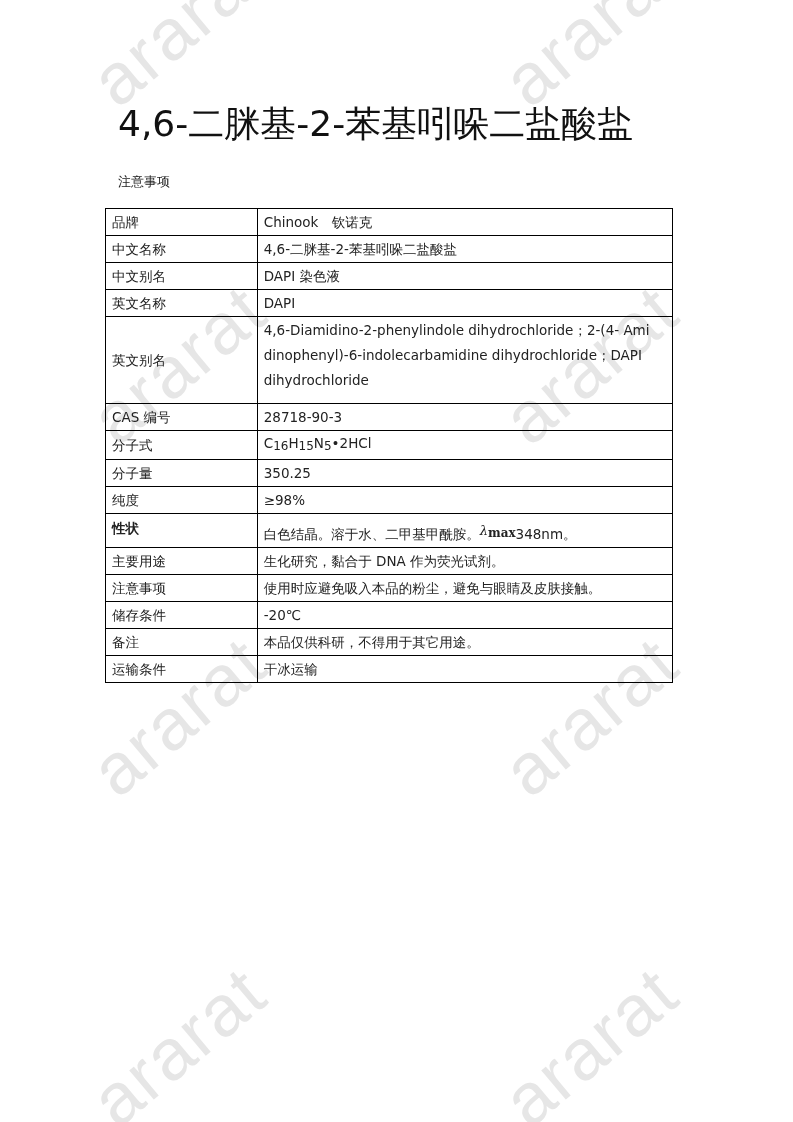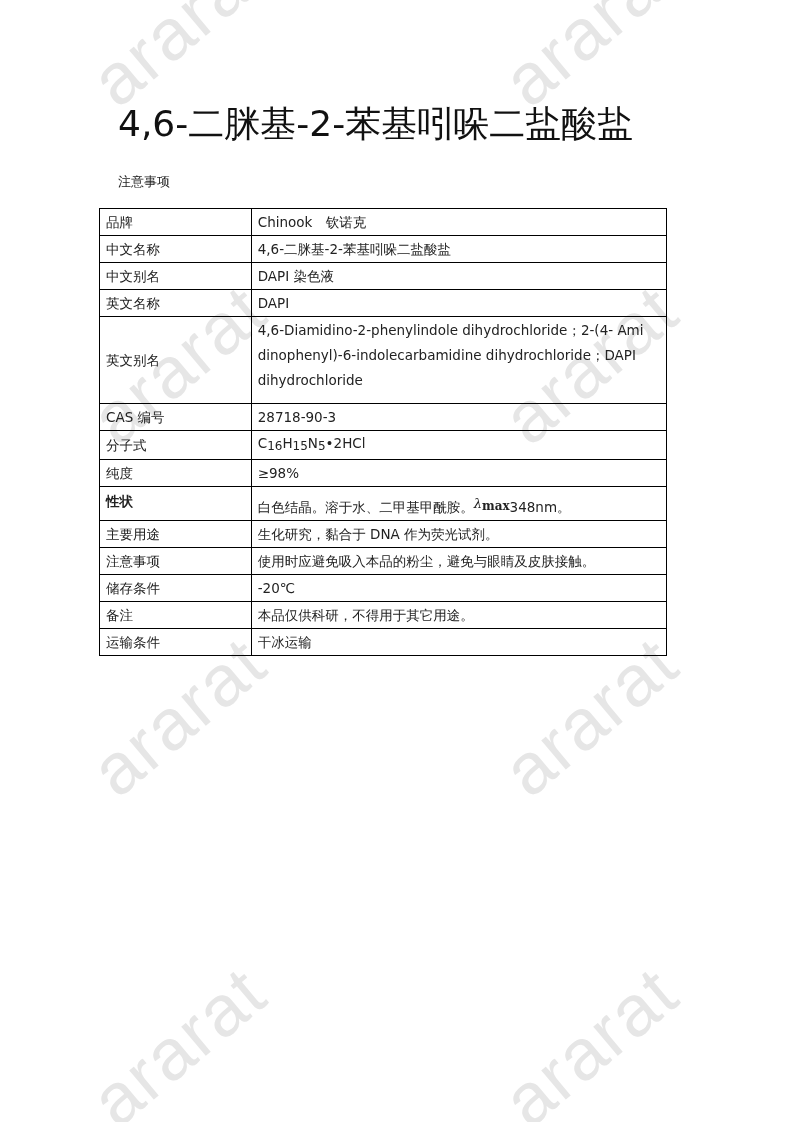--- a/index.html
+++ b/index.html
@@ -24,21 +24,21 @@
     position: absolute; left: 118px; top: 100px;
     font-size: 36px; font-weight: normal; margin: 0;
     letter-spacing: 0px; color: #111;
     z-index: 1;
   }
   .section {
     position: absolute; left: 118px; top: 173px;
     font-size: 13px; color: #222; z-index: 1;
   }
   table.props {
-    position: absolute; left: 99px; top: 208px;
+    position: absolute; left: 105px; top: 208px;
     width: 568px; border-collapse: collapse; z-index: 1;
     font-size: 13.5px; color: #222;
   }
   table.props td {
     border: 1px solid #000;
     padding: 0 6px;
     height: 26px;
     vertical-align: middle;
     line-height: 25px;
   }
@@ -92,20 +92,24 @@
     </tr>
     <tr>
       <td class="key">CAS 编号</td>
       <td class="val">28718-90-3</td>
     </tr>
     <tr>
       <td class="key">分子式</td>
       <td class="val"><span>C</span><sub>16</sub><span>H</span><sub>15</sub><span>N</span><sub>5</sub><span>•2HCl</span></td>
     </tr>
     <tr>
+      <td class="key">分子量</td>
+      <td class="val">350.25</td>
+    </tr>
+    <tr>
       <td class="key">纯度</td>
       <td class="val">≥98%</td>
     </tr>
     <tr>
       <td class="key" style="vertical-align:top; padding-top:2px;font-weight:bold;">性状</td>
       <td class="val" style="padding-top:4px;"><span>白色结晶。溶于水、二甲基甲酰胺。</span><span class="lambda"><span>λ</span><sub>max</sub></span><span>348nm。</span></td>
     </tr>
     <tr>
       <td class="key">主要用途</td>
       <td class="val">生化研究，黏合于 DNA 作为荧光试剂。</td>

